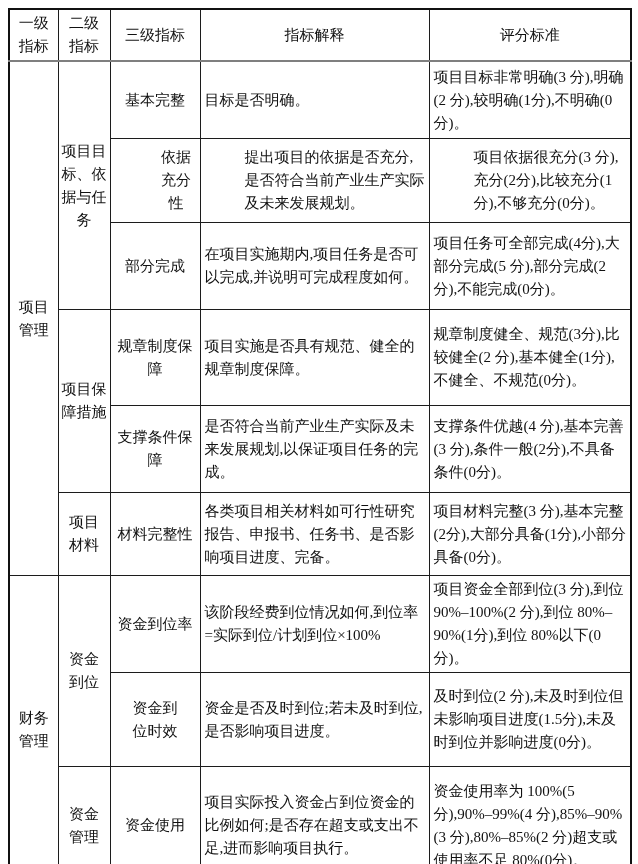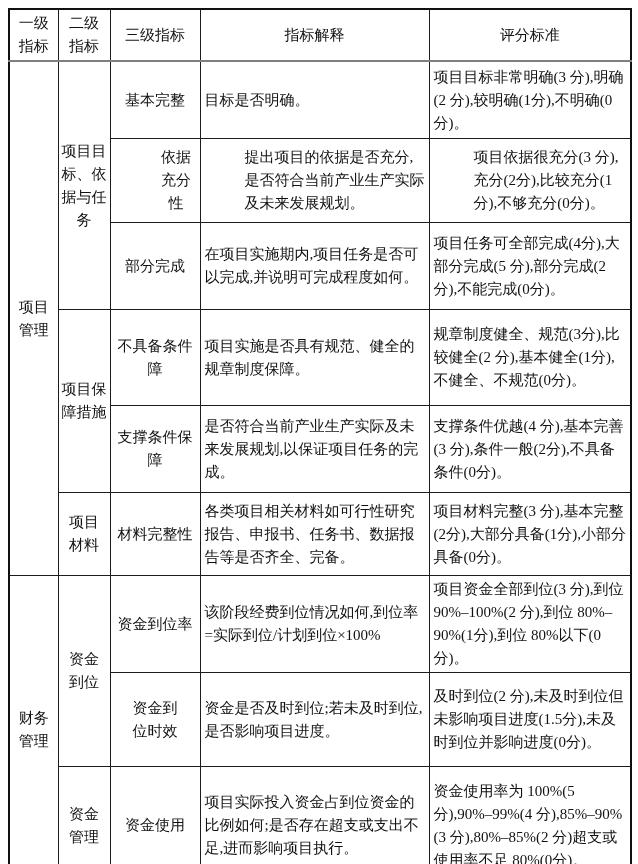--- a/index.html
+++ b/index.html
@@ -104,36 +104,36 @@
         <td class="text">项目依据很充分(3 分),充分(2分),比较充分(1分),不够充分(0分)。</td>
       </tr>
       <tr class="rh3">
         <td class="center">部分完成</td>
         <td class="text">在项目实施期内,项目任务是否可以完成,并说明可完成程度如何。</td>
         <td class="text">项目任务可全部完成(4分),大部分完成(5 分),部分完成(2分),不能完成(0分)。</td>
       </tr>
       <tr class="rh4">
         <td class="center" rowspan="2">项目保
 障措施</td>
-        <td class="center">不具备条件
+        <td class="center">规章制度保
 障</td>
         <td class="text">项目实施是否具有规范、健全的规章制度保障。</td>
         <td class="text">规章制度健全、规范(3分),比较健全(2 分),基本健全(1分),不健全、不规范(0分)。</td>
       </tr>
       <tr class="rh5">
         <td class="center">支撑条件保
 障</td>
         <td class="text">是否符合当前产业生产实际及未来发展规划,以保证项目任务的完成。</td>
         <td class="text">支撑条件优越(4 分),基本完善(3 分),条件一般(2分),不具备条件(0分)。</td>
       </tr>
       <tr class="rh6">
         <td class="center">项目
 材料</td>
         <td class="center">材料完整性</td>
-        <td class="text">各类项目相关材料如可行性研究报告、申报书、任务书、数据报告等是否齐全、完备。</td>
+        <td class="text">各类项目相关材料如可行性研究报告、申报书、任务书、是否影响项目进度、完备。</td>
         <td class="text">项目材料完整(3 分),基本完整(2分),大部分具备(1分),小部分具备(0分)。</td>
       </tr>
       <tr class="rh7">
         <td class="center" rowspan="3">财务
 管理</td>
         <td class="center" rowspan="2">资金
 到位</td>
         <td class="center">资金到位率</td>
         <td class="text">该阶段经费到位情况如何,到位率=实际到位/计划到位×100%</td>
         <td class="text">项目资金全部到位(3 分),到位 90%–100%(2 分),到位 80%–90%(1分),到位 80%以下(0分)。</td>

